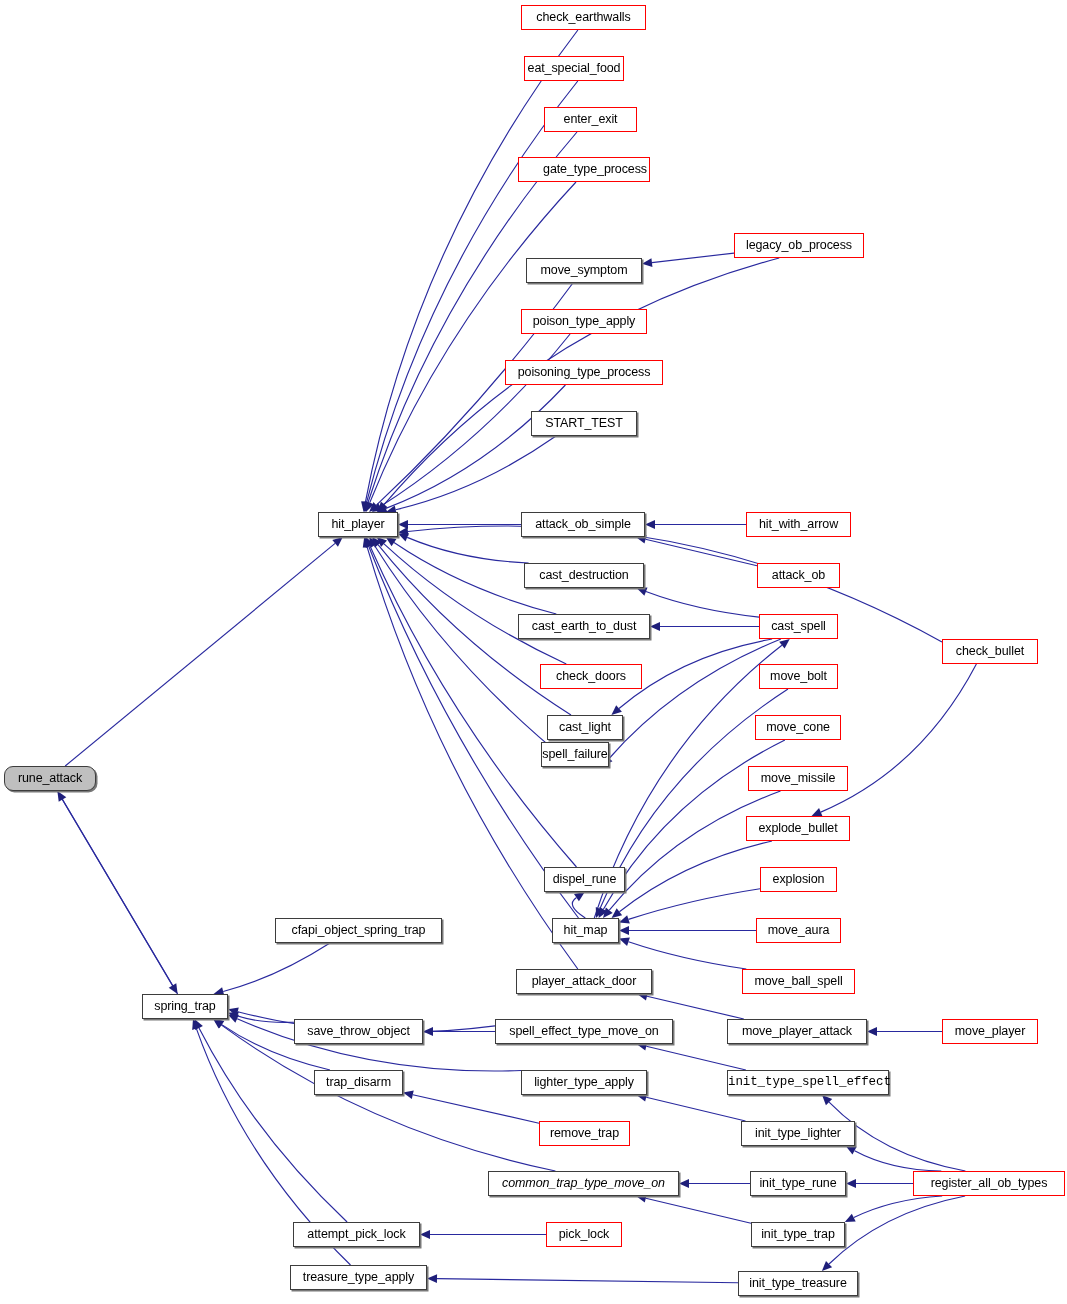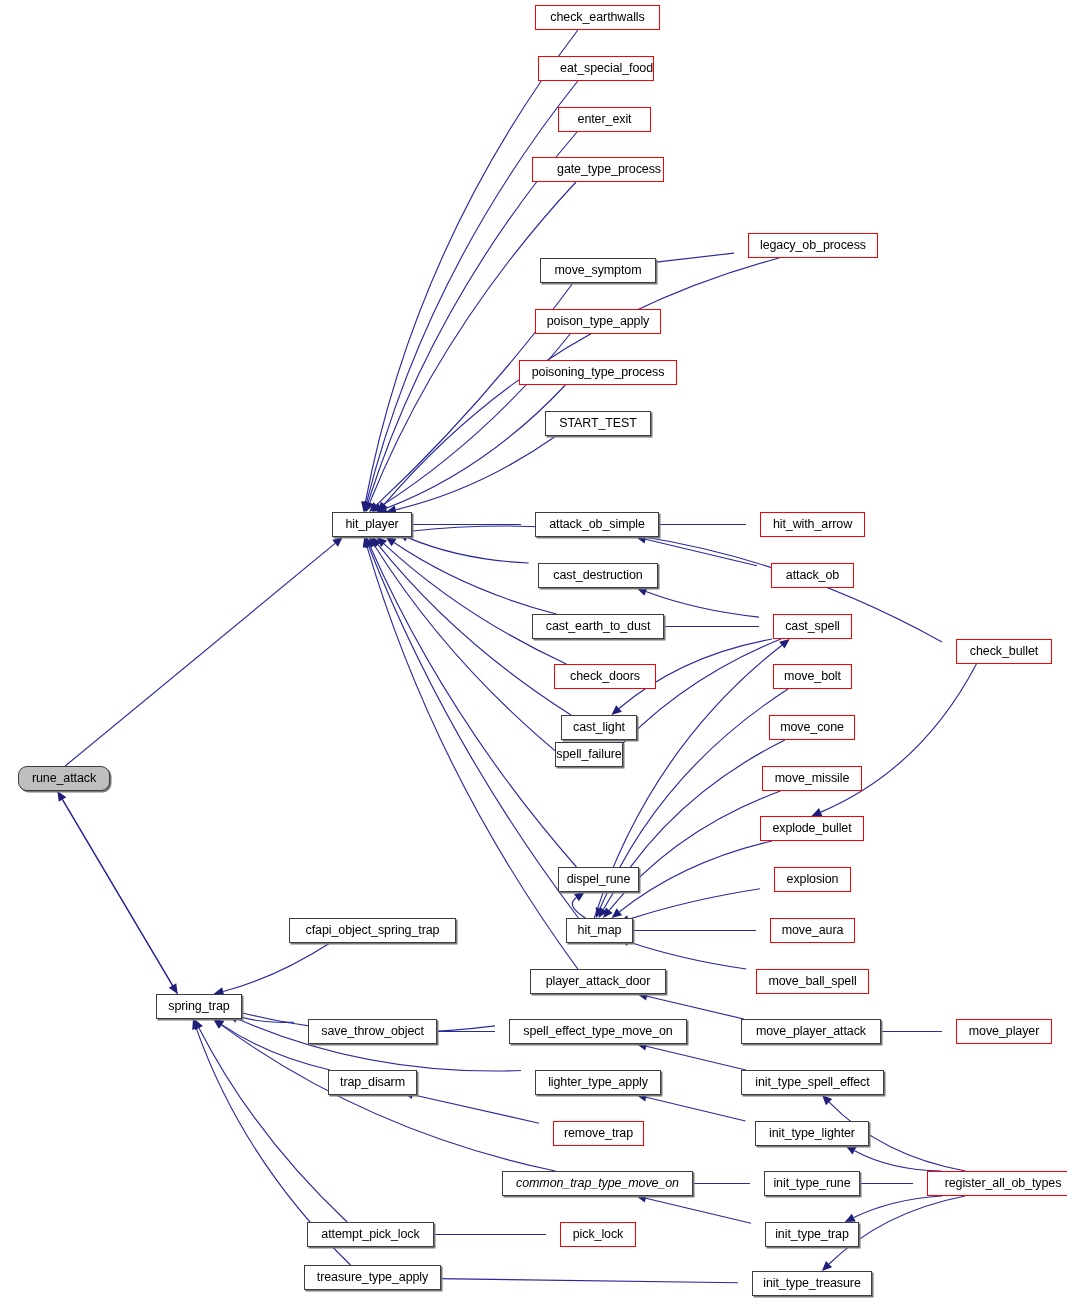--- a/index.html
+++ b/index.html
@@ -45,21 +45,20 @@
     box-sizing: border-box;
     height: 25px;
     line-height: 23px;
     text-align: center;
     font-size: 12.5px;
     font-family: "Liberation Sans", sans-serif;
     color: #000000;
     background: #ffffff;
     white-space: nowrap;
     letter-spacing: -0.1px;
-    margin-left: 14px;
   }
   .node.black {
     border: 1px solid #3d3d3d;
     box-shadow: 1.5px 1.5px 0 0 #787878;
   }
   .node.red {
     border: 1.6px solid #ff0000;
   }
   .node.current {
     border: 1px solid #3d3d3d;
@@ -192,21 +191,21 @@
       <polygon points="636.5735294117648,1044 647.3201023277055,1042.032470950057 645.2845397698114,1050.5938075906115" class="arrow-head"></polygon>
       <polygon points="636.4509803921569,1095 647.1985862115486,1093.038121015205 645.1585229854687,1101.5983863167944" class="arrow-head"></polygon>
       <polygon points="822.0767326732673,1095 832.2097649464905,1099.084318419249 825.91141516002,1105.2301129136385" class="arrow-head"></polygon>
       <polygon points="845.75,1146 856.6402427977978,1146.873276476847 852.4636465252336,1154.6189877789807" class="arrow-head"></polygon>
       <polygon points="846,1183.5 856,1179.1 856,1187.9" class="arrow-head"></polygon>
       <polygon points="844.813725490196,1222 851.8474366343268,1213.6401610337919 855.7291435170813,1221.5377778690388" class="arrow-head"></polygon>
       <polygon points="821.875,1271 825.9821508094013,1260.8762007018693 832.1137313966625,1267.1883888725372" class="arrow-head"></polygon>
     </svg>
   <div id="node-layer">
       <div class="node red" style="left: 521px; top: 5px; width: 125px;"><span>check_earthwalls</span></div>
-      <div class="node red" style="left: 524px; top: 56px; width: 116px; text-align: right;"><span>eat_special_food</span></div>
+      <div class="node red" style="left: 524px; top: 56px; width: 100px;"><span>eat_special_food</span></div>
       <div class="node red" style="left: 544px; top: 107px; width: 93px;"><span>enter_exit</span></div>
       <div class="node red" style="left: 518px; top: 157px; width: 132px; padding-left: 22px;"><span>gate_type_process</span></div>
       <div class="node red" style="left: 734px; top: 233px; width: 130px;"><span>legacy_ob_process</span></div>
       <div class="node black" style="left: 526px; top: 258px; width: 116px;"><span>move_symptom</span></div>
       <div class="node red" style="left: 521px; top: 309px; width: 126px;"><span>poison_type_apply</span></div>
       <div class="node red" style="left: 505px; top: 360px; width: 158px;"><span>poisoning_type_process</span></div>
       <div class="node black" style="left: 531px; top: 411px; width: 106px;"><span>START_TEST</span></div>
       <div class="node black" style="left: 318px; top: 512px; width: 80px;"><span>hit_player</span></div>
       <div class="node black" style="left: 521px; top: 512px; width: 124px;"><span>attack_ob_simple</span></div>
       <div class="node red" style="left: 746px; top: 512px; width: 105px;"><span>hit_with_arrow</span></div>
@@ -230,21 +229,21 @@
       <div class="node red" style="left: 756px; top: 918px; width: 85px;"><span>move_aura</span></div>
       <div class="node black" style="left: 516px; top: 969px; width: 136px;"><span>player_attack_door</span></div>
       <div class="node red" style="left: 742px; top: 969px; width: 113px;"><span>move_ball_spell</span></div>
       <div class="node black" style="left: 142px; top: 994px; width: 86px;"><span>spring_trap</span></div>
       <div class="node black" style="left: 294px; top: 1019px; width: 129px;"><span>save_throw_object</span></div>
       <div class="node black" style="left: 495px; top: 1019px; width: 178px;"><span>spell_effect_type_move_on</span></div>
       <div class="node black" style="left: 727px; top: 1019px; width: 140px;"><span>move_player_attack</span></div>
       <div class="node red" style="left: 942px; top: 1019px; width: 96px;"><span>move_player</span></div>
       <div class="node black" style="left: 314px; top: 1070px; width: 89px;"><span>trap_disarm</span></div>
       <div class="node black" style="left: 521px; top: 1070px; width: 126px;"><span>lighter_type_apply</span></div>
-      <div class="node black" style="left: 727px; top: 1070px; width: 143px;"><span>init_type_spell_effect</span></div>
+      <div class="node black" style="left: 727px; top: 1070px; width: 162px; font-family: Liberation Mono, monospace;"><span>init_type_spell_effect</span></div>
       <div class="node red" style="left: 539px; top: 1121px; width: 91px;"><span>remove_trap</span></div>
       <div class="node black" style="left: 741px; top: 1121px; width: 114px;"><span>init_type_lighter</span></div>
       <div class="node black" style="left: 488px; top: 1171px; width: 191px; font-style: italic;"><span>common_trap_type_move_on</span></div>
       <div class="node black" style="left: 750px; top: 1171px; width: 96px;"><span>init_type_rune</span></div>
       <div class="node red" style="left: 913px; top: 1171px; width: 152px;"><span>register_all_ob_types</span></div>
       <div class="node black" style="left: 293px; top: 1222px; width: 127px;"><span>attempt_pick_lock</span></div>
       <div class="node red" style="left: 546px; top: 1222px; width: 76px;"><span>pick_lock</span></div>
       <div class="node black" style="left: 751px; top: 1222px; width: 94px;"><span>init_type_trap</span></div>
       <div class="node black" style="left: 290px; top: 1265px; width: 137px;"><span>treasure_type_apply</span></div>
       <div class="node black" style="left: 738px; top: 1271px; width: 120px;"><span>init_type_treasure</span></div>

